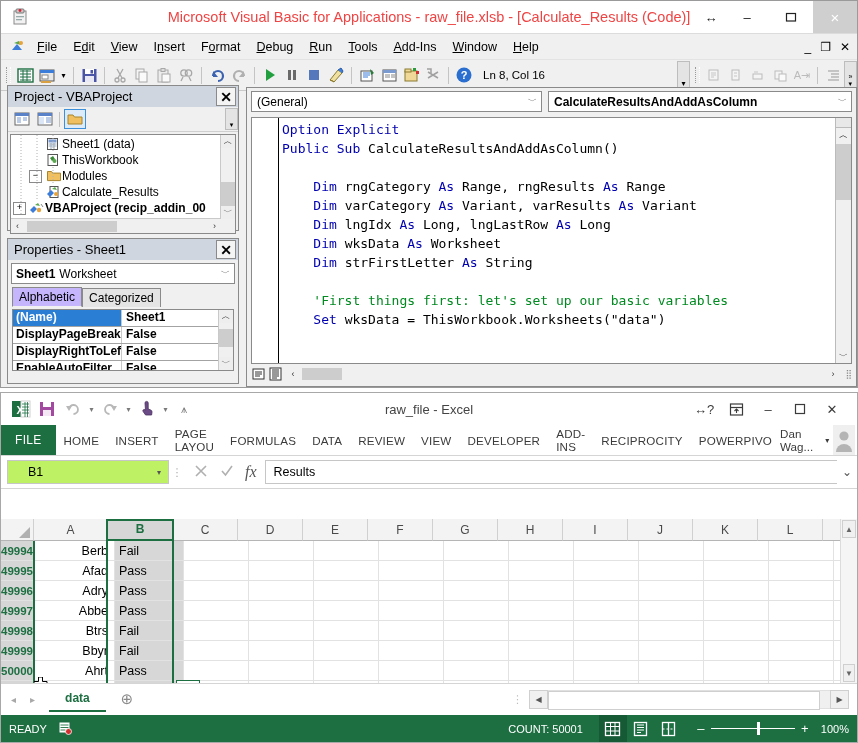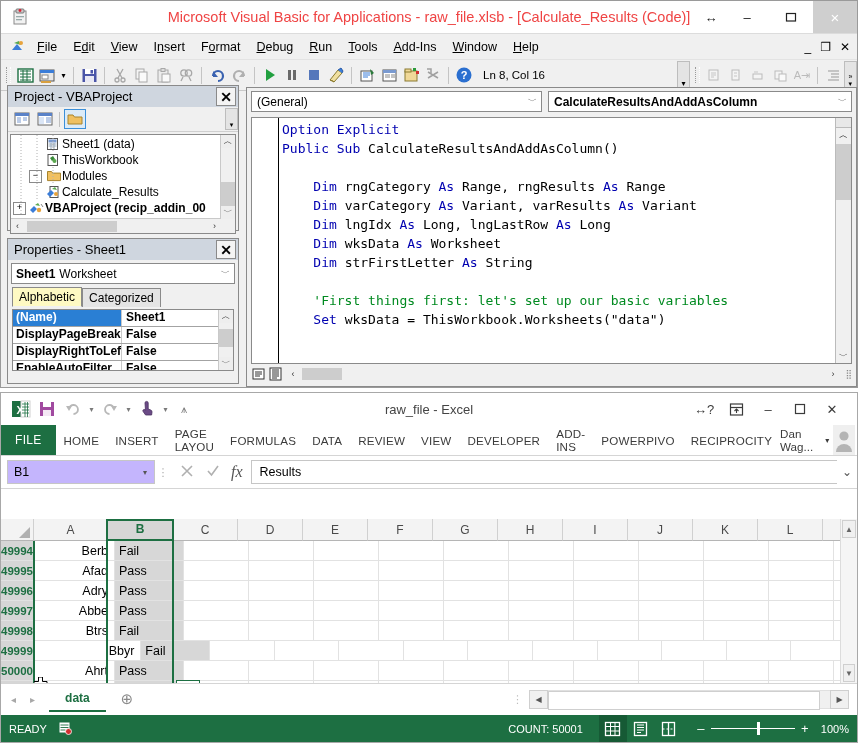--- a/index.html
+++ b/index.html
@@ -59,21 +59,21 @@
   .hscroll .ar{width:13px;text-align:center;font-size:9px;color:#333;}
   .hscroll .thumb{height:11px;background:#cdcdcd;width:90px;margin-left:3px;}
   .corner{position:absolute;right:0;bottom:0;width:14px;height:14px;background:#f0f0f0;}
 
   
   .prop-combo{margin:3px;height:19px;border:1px solid #8a8a8a;background:#fff;display:flex;align-items:center;
       font-size:12px;padding-left:4px;}
   .prop-combo .ar{margin-left:auto;width:17px;text-align:center;font-size:9px;color:#333;}
   .prop-tabs{display:flex;padding-left:4px;height:20px;align-items:flex-end;}
   .ptab{font-size:12px;padding:2px 6px;border:1px solid #8a8a8a;border-bottom:none;background:#e4e4e4;}
-  .ptab.active{background:#fef9c3;border-bottom:1px solid #f0f0f0;position:relative;z-index:2;}
+  .ptab.active{background:#c4b5fd;border-bottom:1px solid #f0f0f0;position:relative;z-index:2;}
   .prop-grid{margin:2px 4px;border:1px solid #8a8a8a;background:#fff;height:60px;position:relative;overflow:hidden;}
   .prow{display:flex;height:16px;font-size:12px;border-bottom:1px solid #a3a3a3;font-weight:bold;}
   .prow .pk{width:105px;padding-left:3px;border-right:1px solid #c9c9c9;overflow:hidden;white-space:nowrap;}
   .prow .pv{padding-left:4px;overflow:hidden;white-space:nowrap;}
   .prow.sel .pk{background:#2a7fd4;color:#fff;}
 
   
   #codewin{position:absolute;left:245px;top:86px;width:611px;height:300px;background:#f0f0f0;
       border:1px solid #8a8a8a;box-sizing:border-box;}
   .cw-combos{display:flex;padding:3px 4px 4px 4px;gap:6px;}
@@ -114,21 +114,21 @@
   .xlwb{width:30px;height:26px;display:flex;align-items:center;justify-content:center;font-size:13px;color:#3b3b3b;}
 
   .xl-ribbon{height:30px;background:#ffffff;display:flex;align-items:stretch;border-bottom:1px solid #d5d5d5;}
   .xl-file{background:#1d6f42;color:#fff;font-size:12px;display:flex;align-items:center;padding:0 14px;letter-spacing:.3px;}
   .xl-tab{font-size:11.6px;color:#3b3b3b;display:flex;align-items:center;padding:0 8px;letter-spacing:.2px;}
   .xl-user{margin-left:auto;display:flex;align-items:center;font-size:11.6px;color:#3b3b3b;padding-right:4px;gap:4px;}
   .xl-avatar{width:30px;height:30px;display:flex;align-items:center;justify-content:center;background:#efefef;}
 
   .xl-fbar{height:32px;display:flex;align-items:center;border-bottom:1px solid #d5d5d5;background:#fff;}
   .namebox{width:140px;height:22px;border:1px solid #c6c6c6;margin-left:6px;display:flex;align-items:center;
-      font-size:12.5px;padding-left:6px;background:#c4b5fd;}
+      font-size:12.5px;padding-left:20px;background:#bef264;}
   .namebox .ar{margin-left:auto;width:18px;text-align:center;font-size:8px;color:#555;}
   .fb-dots{width:16px;text-align:center;color:#adadad;font-size:11px;line-height:9px;}
   .fb-icons{display:flex;align-items:center;gap:10px;padding:0 8px;color:#b0b0b0;font-size:15px;}
   .fb-input{flex:1;height:22px;border:1px solid #c6c6c6;border-right:none;display:flex;align-items:center;
       font-size:12.5px;padding-left:8px;background:#fff;}
   .fb-drop{width:20px;height:24px;display:flex;align-items:center;justify-content:center;font-size:12px;color:#555;}
 
   
   .xl-grid{position:absolute;left:0;right:0;top:126px;bottom:58px;background:#fff;overflow:hidden;}
   .g-hdr-row{display:flex;height:22px;}
@@ -672,22 +672,22 @@
     <div class="xl-file">FILE</div>
     <div class="xl-tab">HOME</div>
     <div class="xl-tab">INSERT</div>
     <div class="xl-tab">PAGE LAYOU</div>
     <div class="xl-tab">FORMULAS</div>
     <div class="xl-tab">DATA</div>
     <div class="xl-tab">REVIEW</div>
     <div class="xl-tab">VIEW</div>
     <div class="xl-tab">DEVELOPER</div>
     <div class="xl-tab">ADD-INS</div>
+    <div class="xl-tab">RECIPROCITY</div>
     <div class="xl-tab">POWERPIVO</div>
-    <div class="xl-tab">RECIPROCITY</div>
     <div class="xl-user">
       <span>Dan Wag...</span>
       <span style="font-size:8px;">▾</span>
       <span class="xl-avatar">
         <svg width="22" height="24" viewBox="0 0 22 24">
             <circle cx="11" cy="8" r="4.6" fill="#b4b4b4"></circle>
             <path d="M3 24 a8 8 0 0 1 16 0 Z" fill="#b4b4b4"></path>
           </svg>
       </span>
     </div>
@@ -811,21 +811,21 @@
       <div class="g-cell" style="width:64px;"></div>
       <div class="g-cell" style="width:64px;"></div>
       <div class="g-cell" style="width:64px;"></div>
       <div class="g-cell" style="width:64px;"></div>
       <div class="g-cell" style="width:64px;"></div>
       <div class="g-cell" style="width:64px;"></div>
       <div class="g-cell" style="flex:1;"></div>
     </div>
     <div class="g-row">
       <div class="g-rowh active">49999</div>
-      <div class="g-cell a" style="width:73px;padding-left:27px;">Bbyr</div>
+      <div class="g-cell a" style="width:73px;">Bbyr</div>
       <div class="g-cell b" style="width:64px;">Fail</div>
       <div class="g-cell" style="width:64px;"></div>
       <div class="g-cell" style="width:64px;"></div>
       <div class="g-cell" style="width:64px;"></div>
       <div class="g-cell" style="width:64px;"></div>
       <div class="g-cell" style="width:64px;"></div>
       <div class="g-cell" style="width:64px;"></div>
       <div class="g-cell" style="width:64px;"></div>
       <div class="g-cell" style="width:64px;"></div>
       <div class="g-cell" style="width:64px;"></div>

